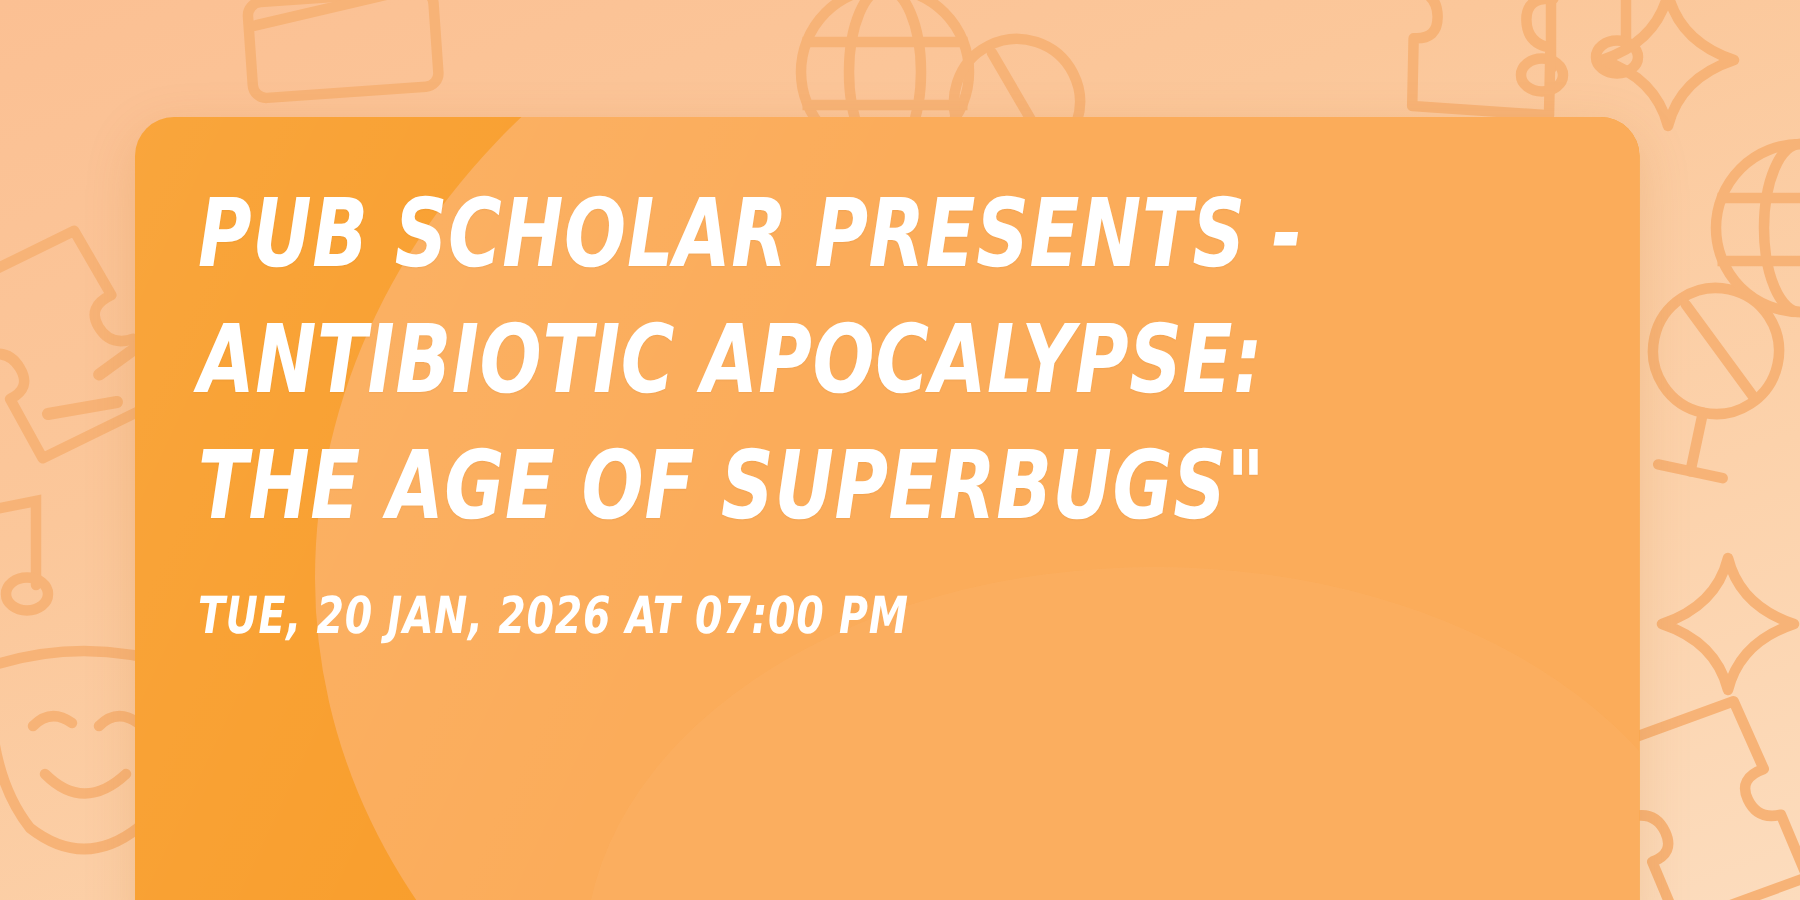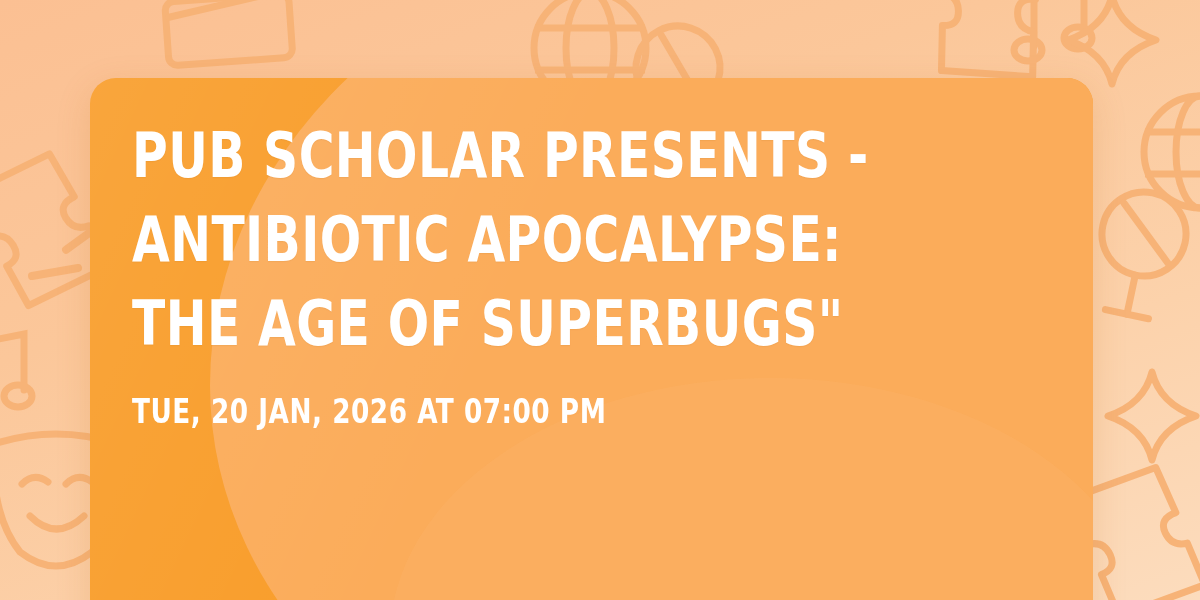--- a/index.html
+++ b/index.html
@@ -53,20 +53,21 @@
   #card-sheen {
     position:absolute; inset:0;
     background:linear-gradient(115deg, rgba(255,255,255,.085) 0%, rgba(255,255,255,0) 42%);
   }
 
   
   #card-content {
     position:absolute;
     left:42px; top:36px; right:28px;
     z-index:4;
+    font-style:italic;
   }
   #event-title {
     font-family:"DejaVu Sans Condensed","Liberation Sans Narrow","Liberation Sans", sans-serif;
     font-weight:700;
     font-size:63px;
     line-height:1.33;
     letter-spacing:.5px;
     color:#ffffff;
     text-transform:uppercase;
     transform:scaleX(.86);

